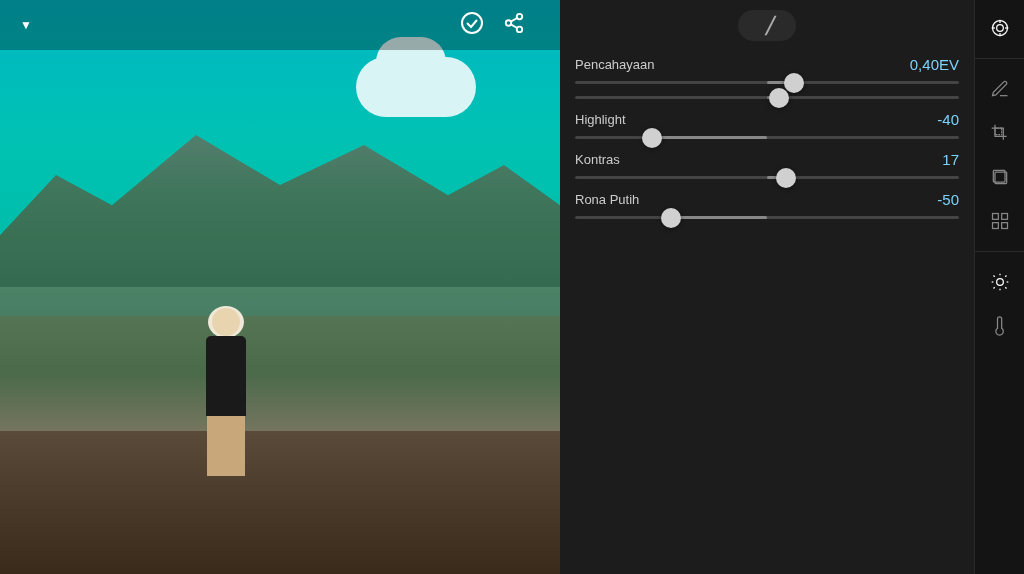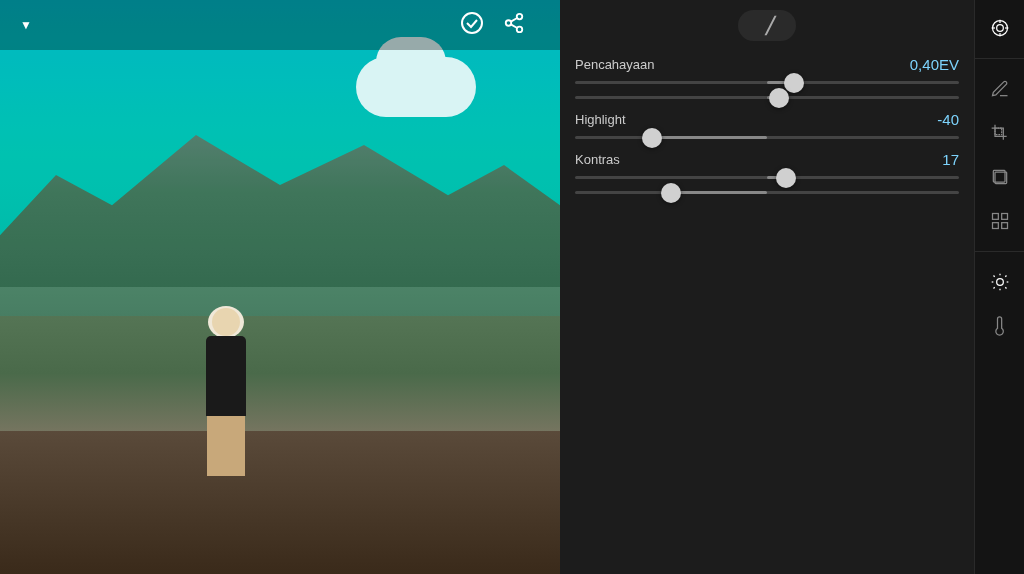--- a/index.html
+++ b/index.html
@@ -396,20 +396,24 @@
           <div class="adj-label-row">
             <span class="adj-label">Kontras</span>
             <span class="adj-value">17</span>
           </div>
           <div class="slider-track">
             <div class="slider-fill" style="left: 50%; width: 5%;"></div>
             <div class="slider-thumb" style="left: 55%;"></div>
           </div>
         </div>
         <div class="adj-row">
+          <div class="adj-label-row">
+            <span class="adj-label">Rona Putih</span>
+            <span class="adj-value">-50</span>
+          </div>
           <div class="slider-track">
             <div class="slider-fill" style="left: 25%; width: 25%;"></div>
             <div class="slider-thumb" style="left: 25%;"></div>
           </div>
         </div>
       </div>
 
   </div>
 
   <div class="right-sidebar">

